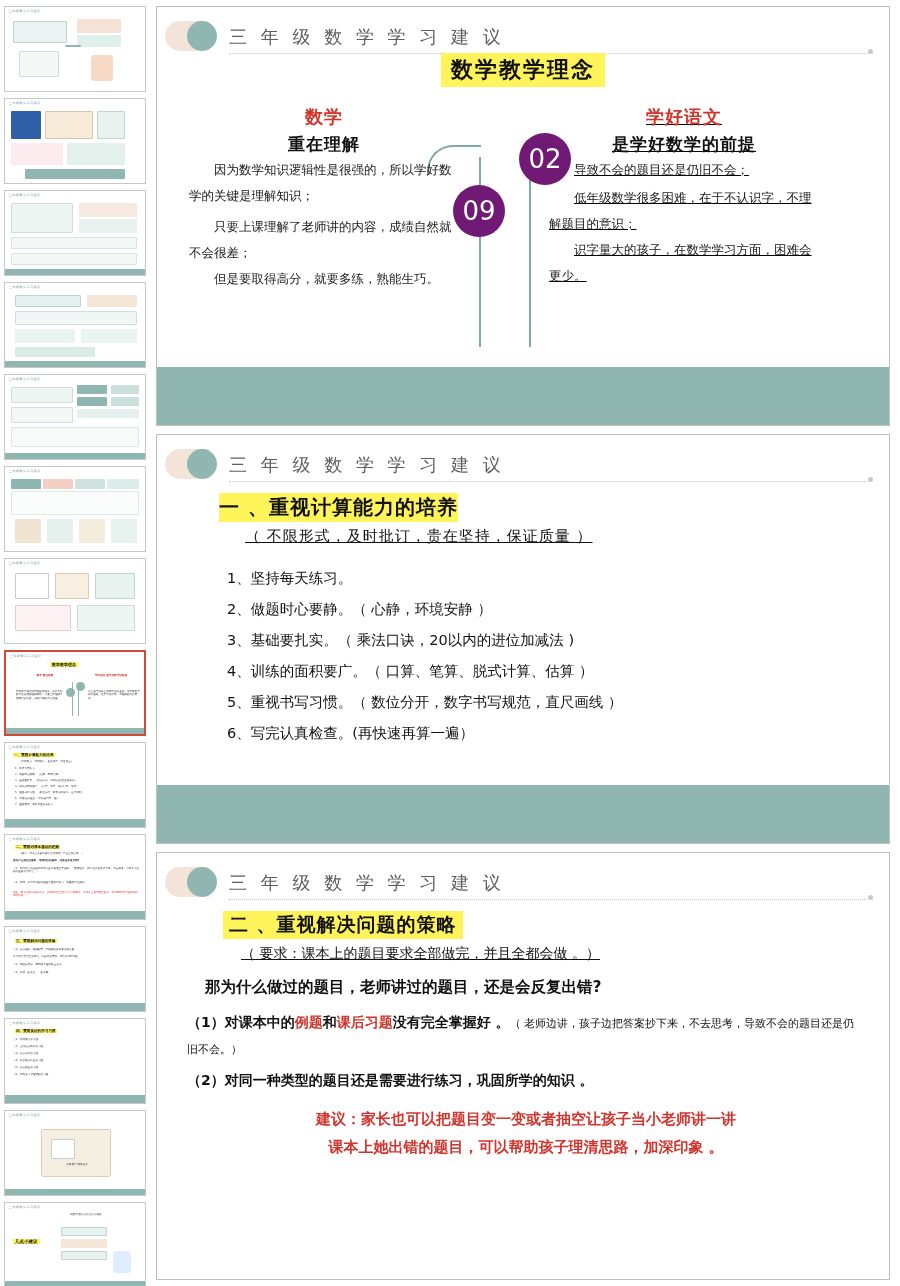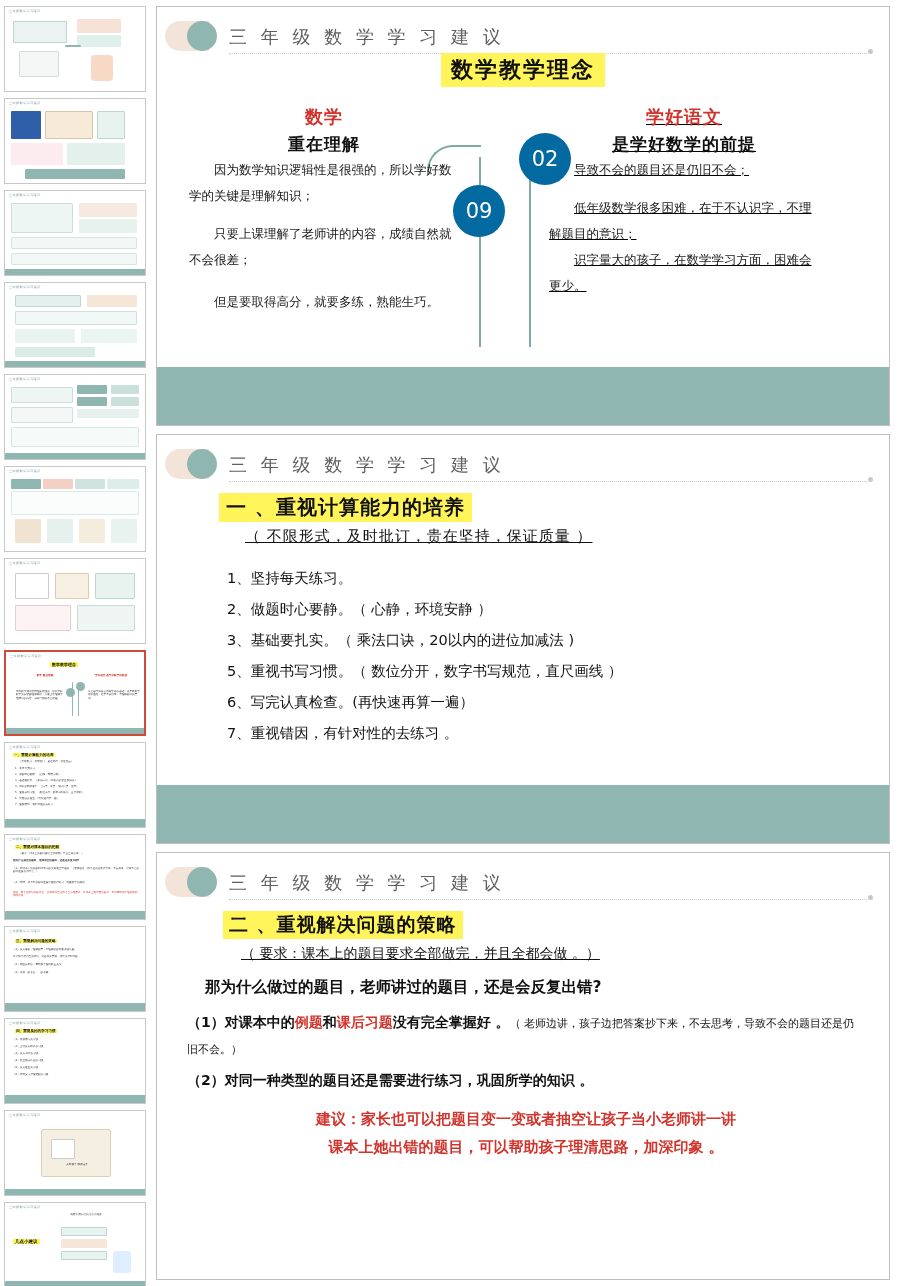--- a/index.html
+++ b/index.html
@@ -145,34 +145,34 @@
   .vcurve-l {
     position: absolute; left: 270px; top: 138px;
     width: 54px; height: 30px;
     border-top: 2px solid #7fa9a3;
     border-left: 2px solid #7fa9a3;
     border-top-left-radius: 26px;
   }
   .circ {
     position: absolute;
     width: 52px; height: 52px; border-radius: 50%;
-    background: #0369a1;
+    background: #701a75;
     color: #ffffff;
-    font-size: 21px;
+    font-size: 26px;
     display: flex; align-items: center; justify-content: center;
   }
   .circ01 { left: 296px; top: 178px; }
   .circ02 { left: 362px; top: 126px; }
 
   
   .s2-h1 {
     position: absolute; left: 62px; top: 58px;
     background: #fff45a;
     font-size: 20px; font-weight: bold; color: #111;
-    padding: 1px 7px;
+    padding: 1px 0;
     letter-spacing: 1px;
   }
   .s2-h2 {
     position: absolute; left: 88px; top: 92px;
     font-size: 15px; color: #111;
     letter-spacing: 1px;
   }
   .s2-h2 u { text-decoration: underline; }
   .s2-list {
     position: absolute; left: 70px; top: 128px; right: 30px;
@@ -423,29 +423,29 @@
     <div class="vcurve-l"></div>
     <div class="vline l"></div>
     <div class="vline r"></div>
     <div class="circ circ01">09</div>
     <div class="circ circ02">02</div>
 
     <div class="col col-left">
       <div class="col-h">数学</div>
       <div class="col-h2">重在理解</div>
       <div class="col-p">因为数学知识逻辑性是很强的，所以学好数学的关键是理解知识；</div>
-      <div class="col-p" style="margin-top:12px;font-family:Liberation Serif, serif;">只要上课理解了老师讲的内容，成绩自然就不会很差；</div>
-      <div class="col-p" style="margin-top:16px;">但是要取得高分，就要多练，熟能生巧。</div>
+      <div class="col-p" style="margin-top:5px;font-family:Liberation Serif, serif;">只要上课理解了老师讲的内容，成绩自然就不会很差；</div>
+      <div class="col-p" style="margin-top:0;">但是要取得高分，就要多练，熟能生巧。</div>
     </div>
 
     <div class="col col-right">
       <div class="col-h">学好语文</div>
       <div class="col-h2">是学好数学的前提</div>
       <div class="col-p">导致不会的题目还是仍旧不会；</div>
-      <div class="col-p" style="margin-top:12px;">低年级数学很多困难，在于不认识字，不理解题目的意识；</div>
+      <div class="col-p" style="margin-top:2px;">低年级数学很多困难，在于不认识字，不理解题目的意识；</div>
       <div class="col-p" style="margin-top:0;">识字量大的孩子，在数学学习方面，困难会更少。</div>
     </div>
 
     <div class="foot-band"></div>
   </div>
 
   <div class="slide" id="slide2">
     <div class="slide-head">
       <div class="head-pill"></div>
       <div class="head-pill2"></div>
@@ -454,23 +454,23 @@
       <div class="head-dot"></div>
     </div>
 
     <div class="s2-h1">一 、重视计算能力的培养</div>
     <div class="s2-h2"><u>（ 不限形式，及时批订，贵在坚持，保证质量 ）</u></div>
 
     <div class="s2-list">
       <div class="li">1、坚持每天练习。</div>
       <div class="li">2、做题时心要静。（ 心静，环境安静 ）</div>
       <div class="li">3、基础要扎实。（ 乘法口诀，20以内的进位加减法 )</div>
+      <div class="li">4、训练的面积要广。（ 口算、笔算、脱式计算、估算 ）</div>
       <div class="li">5、重视书写习惯。（ 数位分开，数字书写规范，直尺画线 ）</div>
       <div class="li">6、写完认真检查。(再快速再算一遍）</div>
-      <div class="li">7、重视错因，有针对性的去练习 。</div>
     </div>
 
     <div class="foot-band"></div>
   </div>
 
   <div class="slide" id="slide3">
     <div class="slide-head">
       <div class="head-pill"></div>
       <div class="head-pill2"></div>
       <div class="head-title">三 年 级 数 学 学 习 建 议</div>

